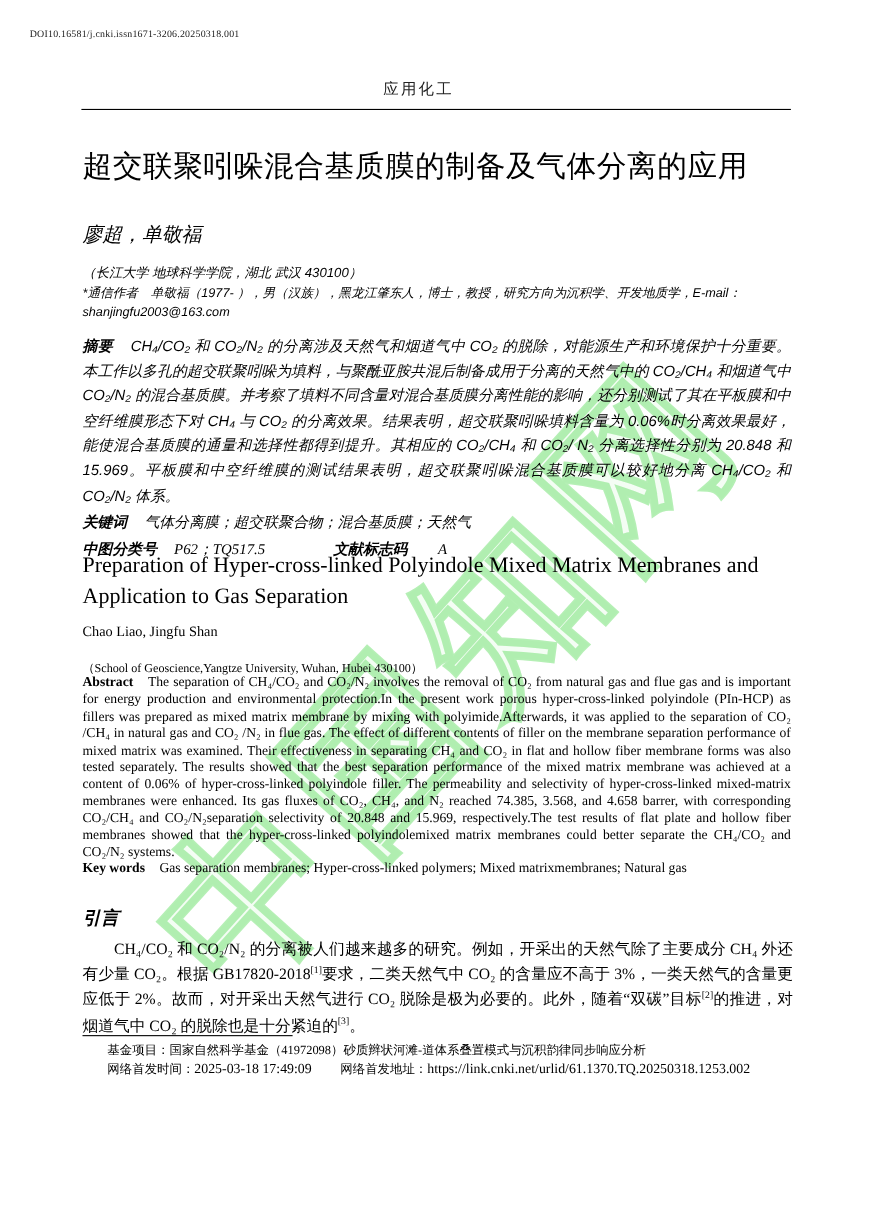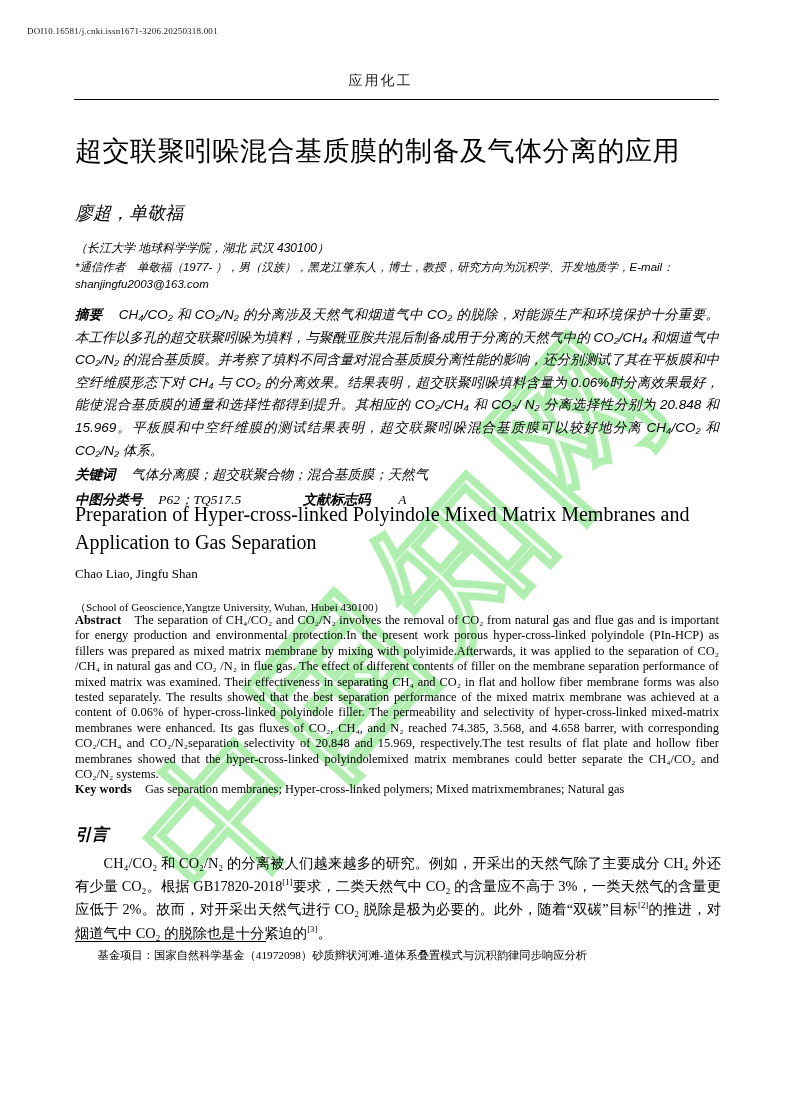--- a/index.html
+++ b/index.html
@@ -122,16 +122,19 @@
     </div>
 
     <h3 class="intro-heading sans" style="margin:0;">引言</h3>
 
     <p class="intro-para serif">CH₄/CO₂ 和 CO₂/N₂ 的分离被人们越来越多的研究。例如，开采出的天然气除了主要成分 CH₄ 外还有少量 CO₂。根据 GB17820-2018<sup>[1]</sup>要求，二类天然气中 CO₂ 的含量应不高于 3%，一类天然气的含量更应低于 2%。故而，对开采出天然气进行 CO₂ 脱除是极为必要的。此外，随着“双碳”目标<sup>[2]</sup>的推进，对烟道气中 CO₂ 的脱除也是十分紧迫的<sup>[3]</sup>。</p>
 
     <div class="footnote-rule"></div>
 
     <div class="footnotes serif">
       <p>基金项目：国家自然科学基金（41972098）砂质辫状河滩-道体系叠置模式与沉积韵律同步响应分析</p>
+      <p>
+        <span>网络首发时间：</span><span class="big">2025-03-18 17:49:09</span><span class="gap"></span><span>网络首发地址：</span><span class="big">https://link.cnki.net/urlid/61.1370.TQ.20250318.1253.002</span>
+      </p>
     </div>
 
   </div>
 </div>
 
 </body></html>

